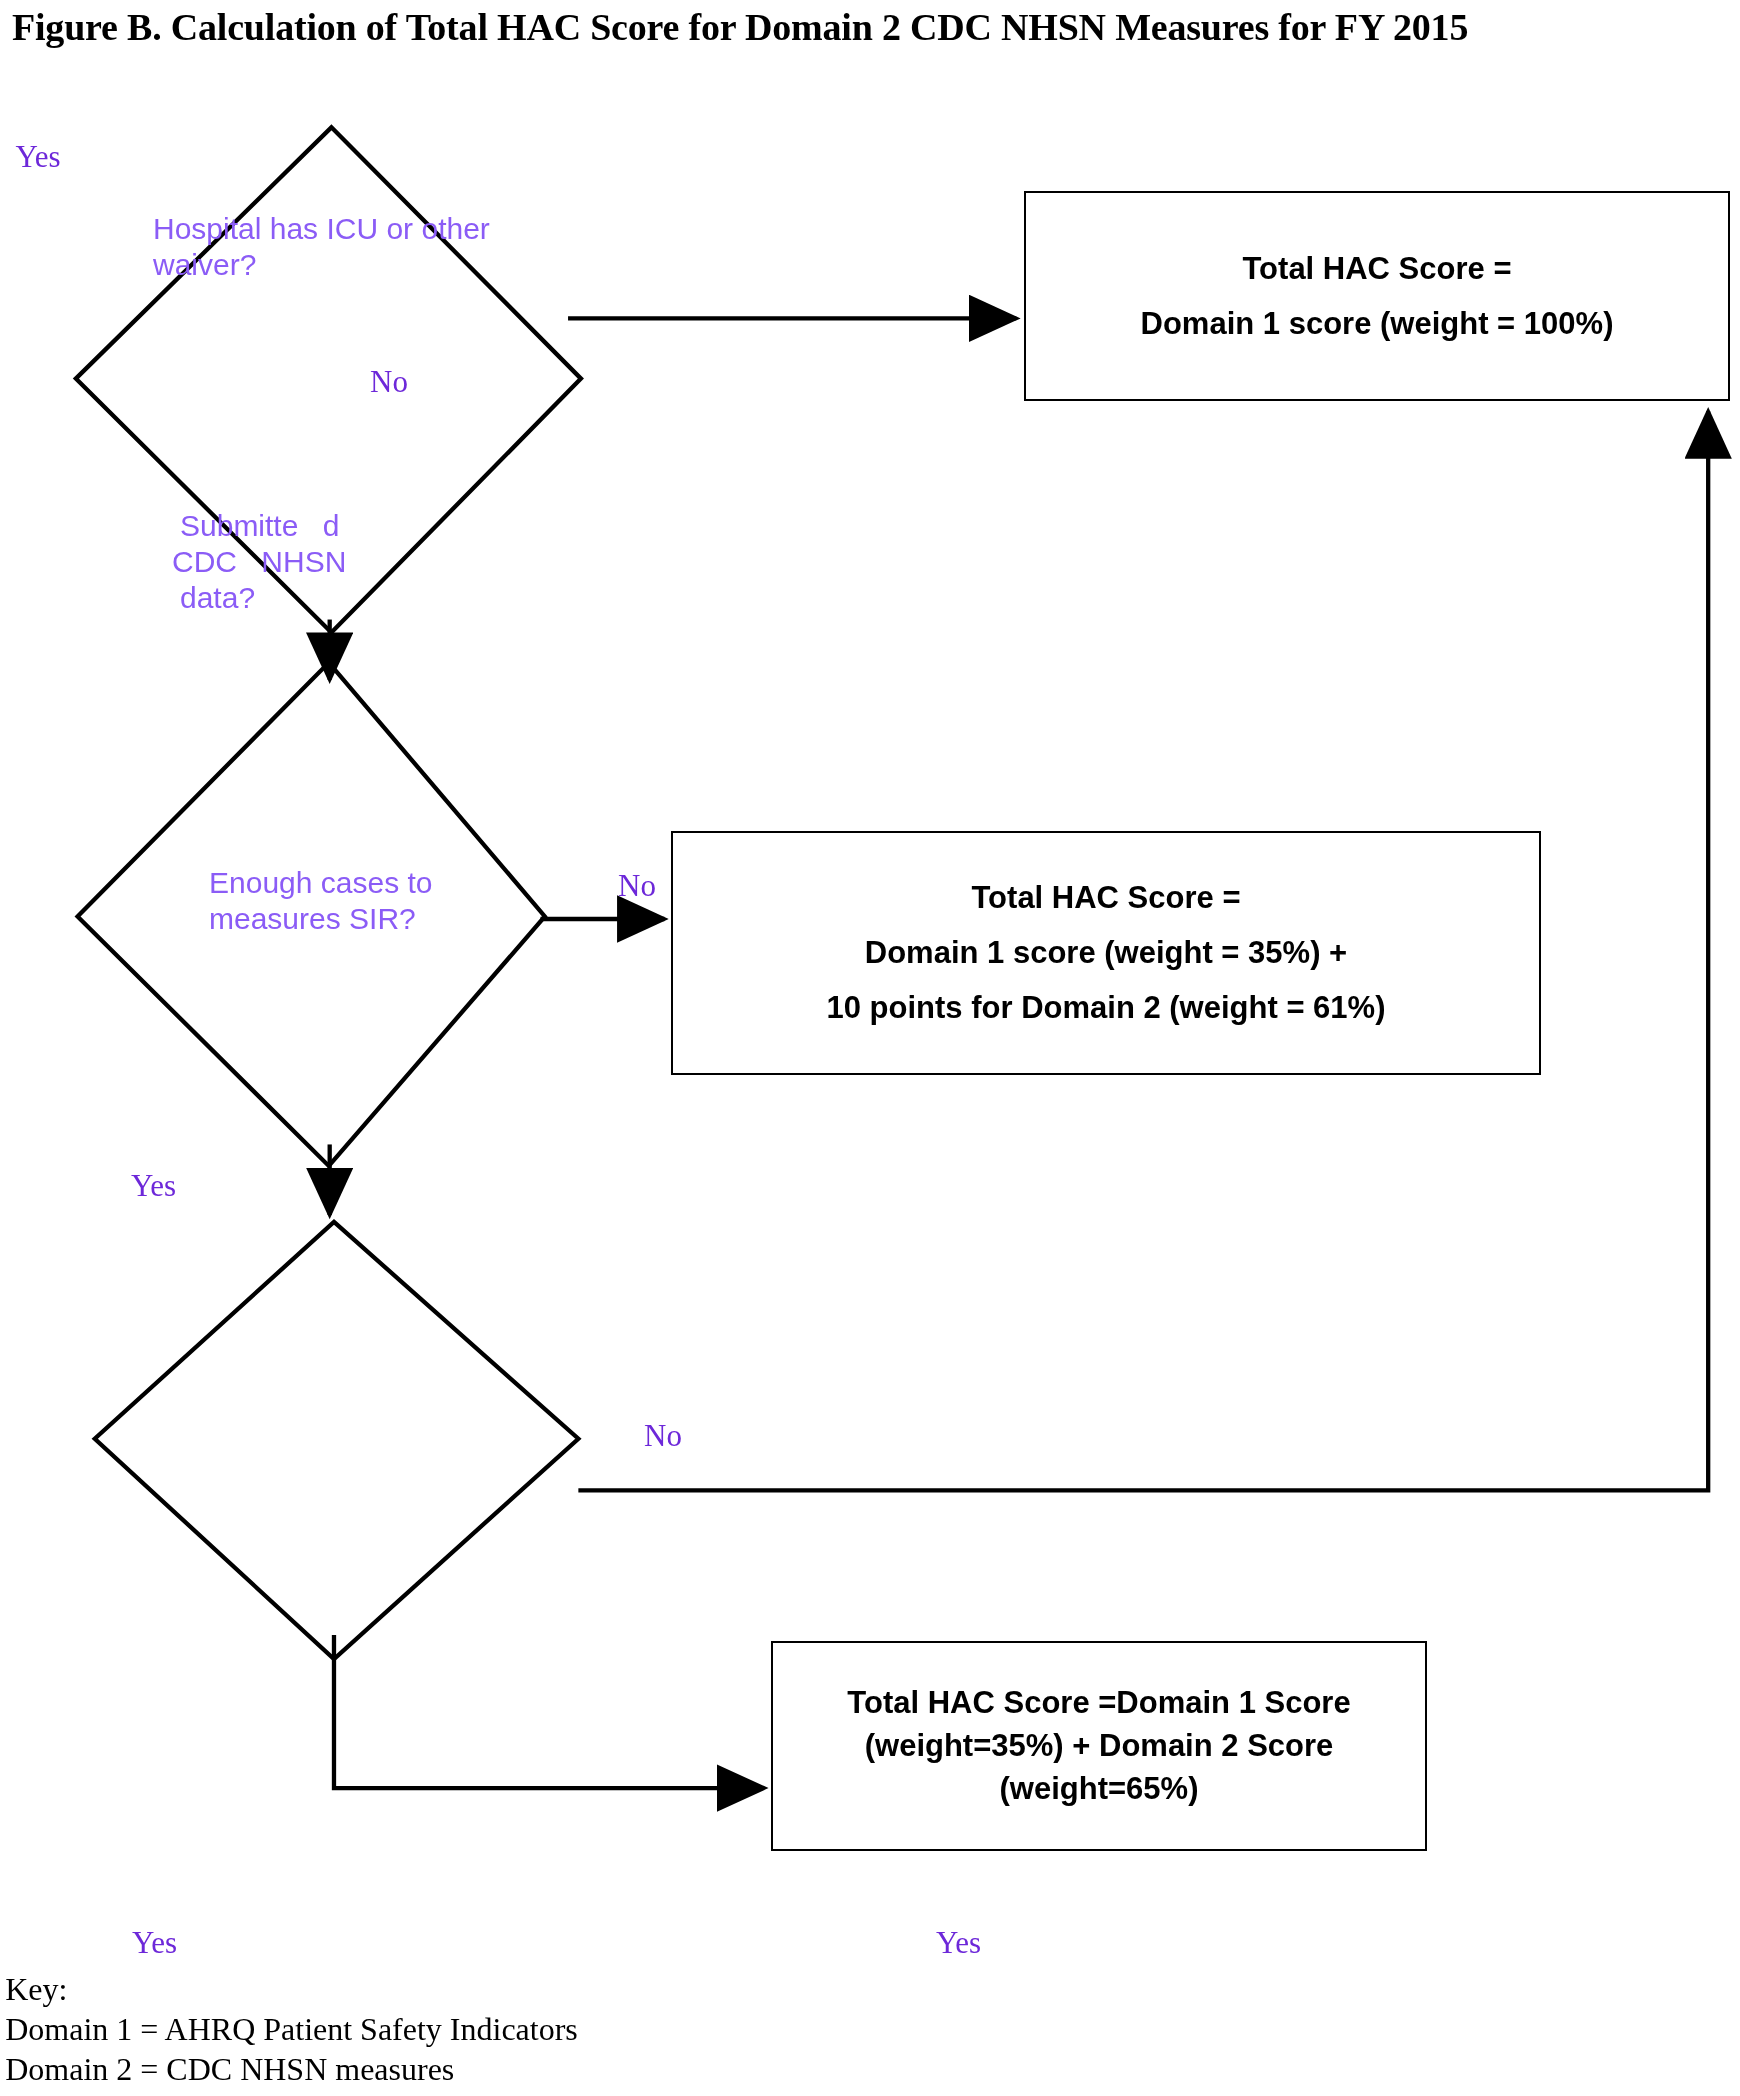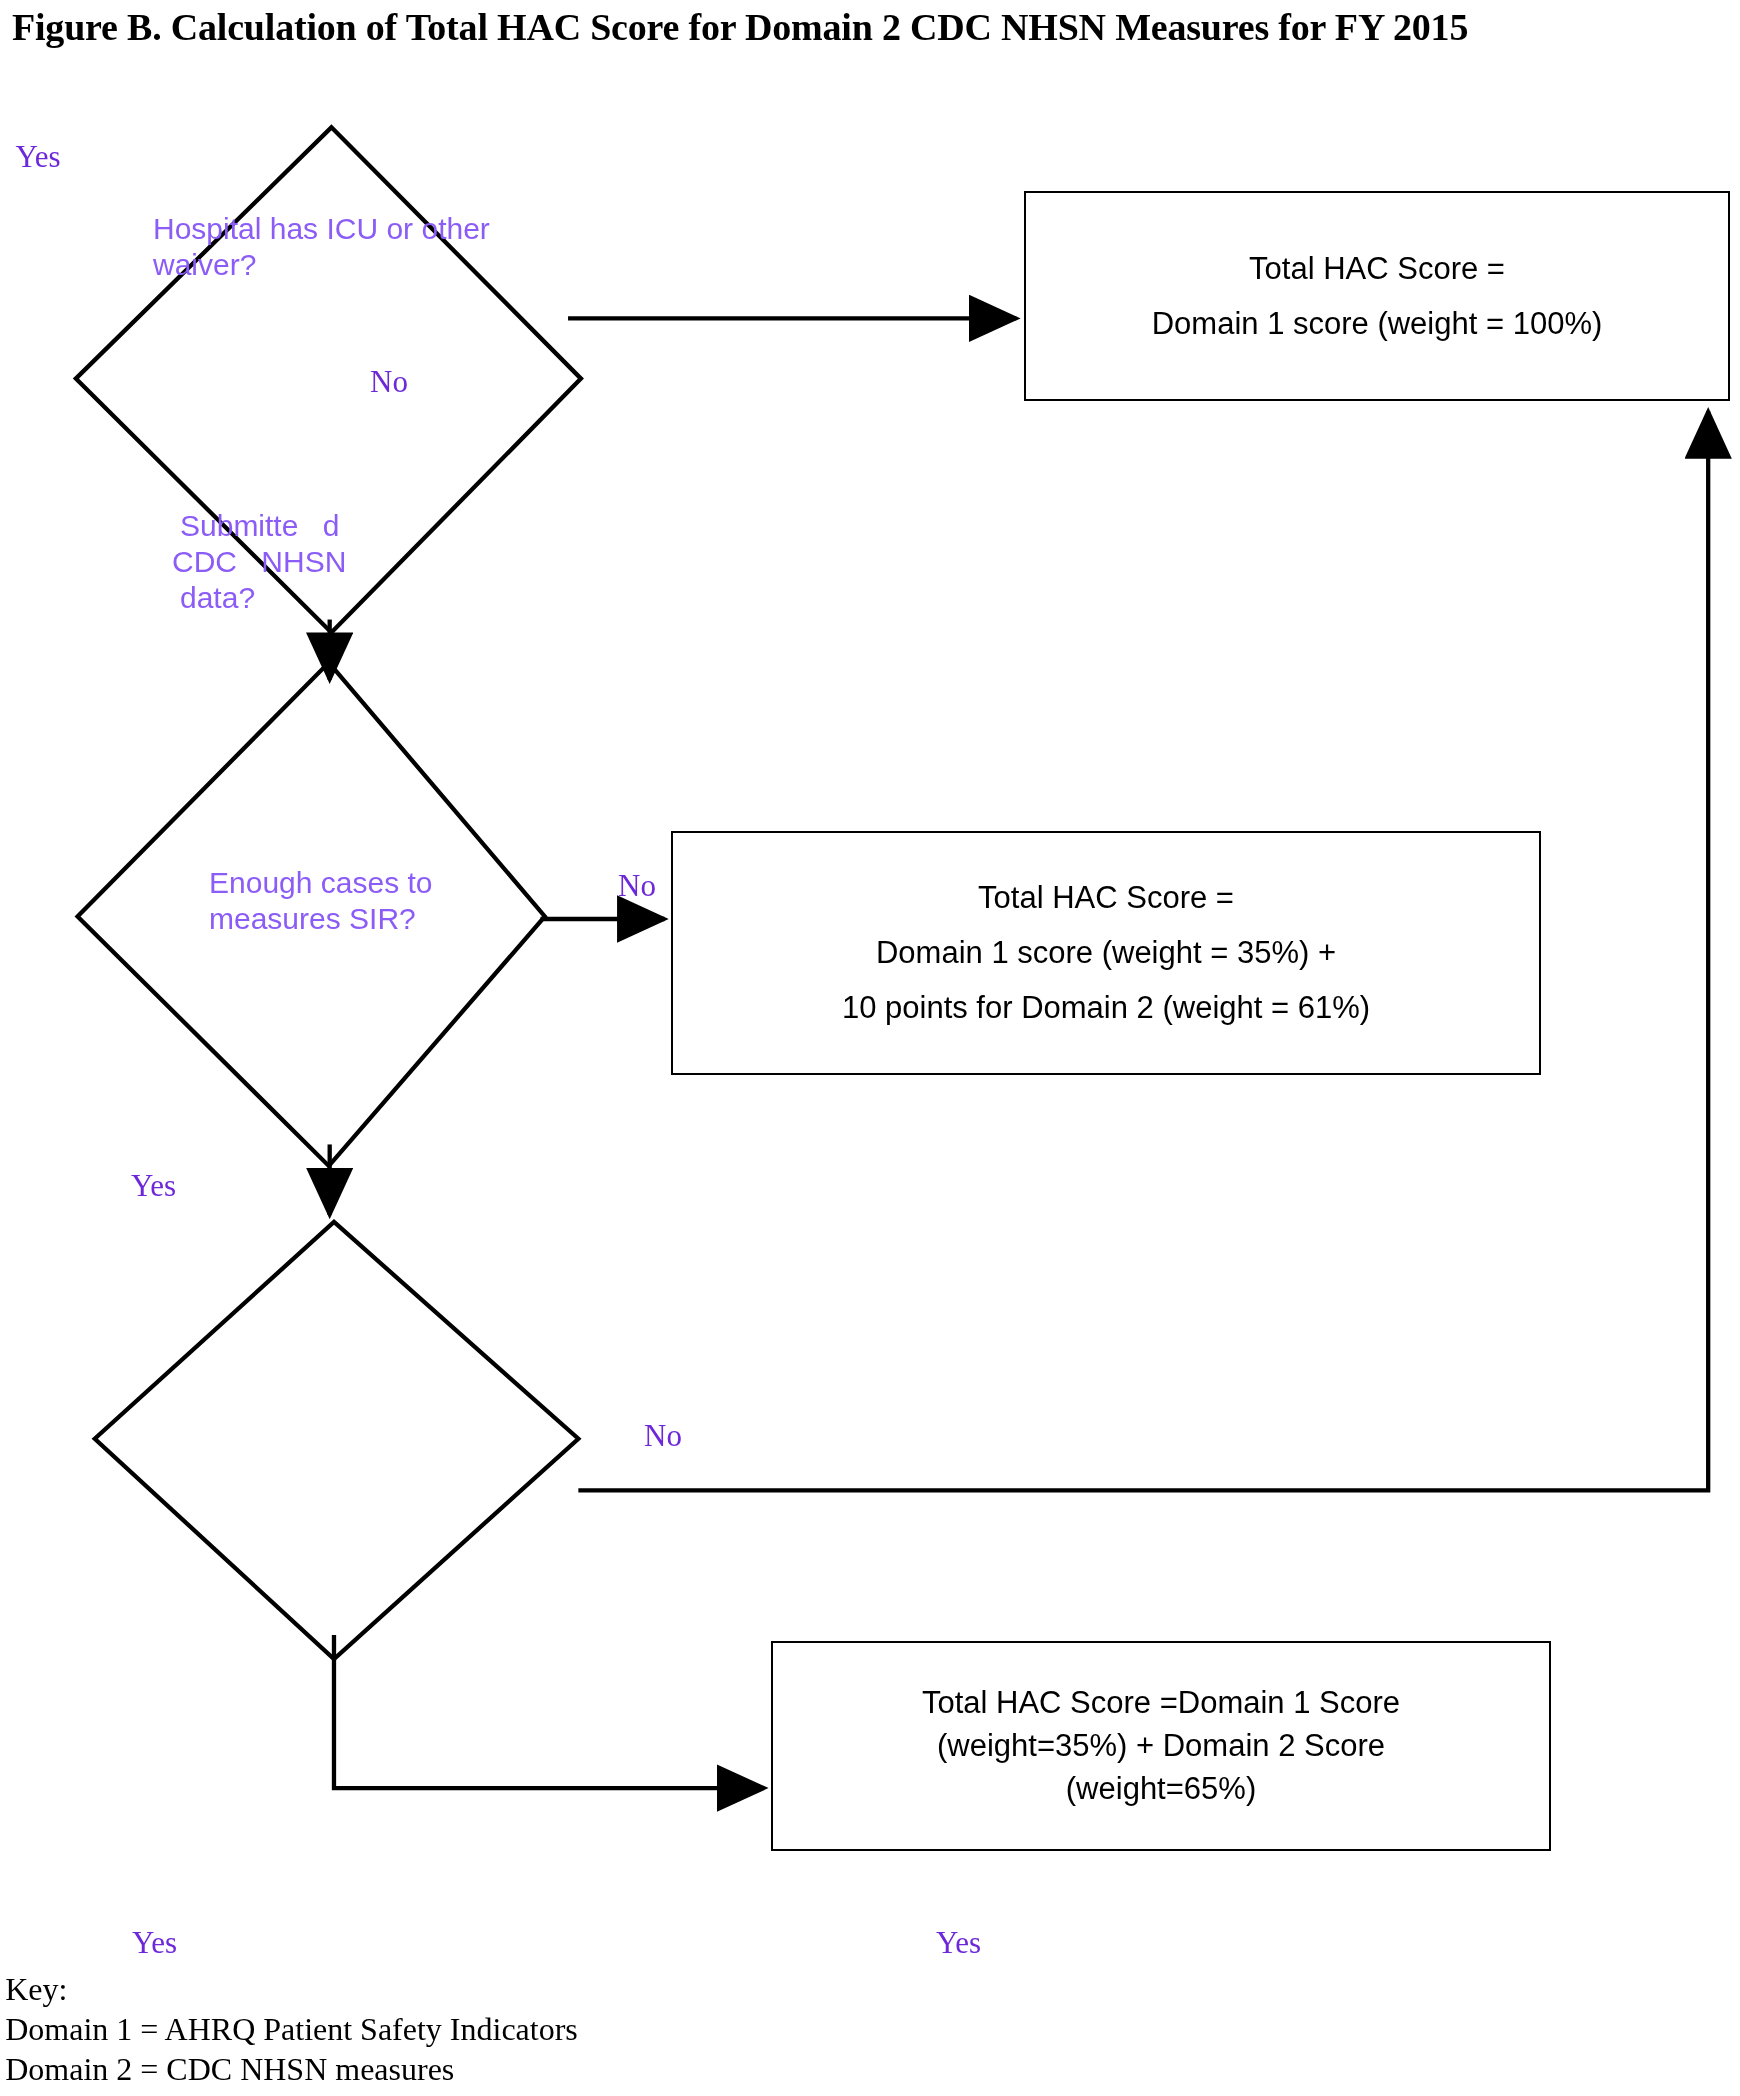--- a/index.html
+++ b/index.html
@@ -28,29 +28,29 @@
     border:2.6px solid #000;
     background:#fff;
     box-sizing:border-box;
     display:flex;
     flex-direction:column;
     align-items:center;
     justify-content:center;
     font-family:"Liberation Sans", sans-serif;
     color:#000;
   }
-  .procbox .line { display:block; text-align:right; white-space:nowrap; }
+  .procbox .line { display:block; text-align:right; white-space:nowrap;font-weight:bold; }
 
   #box-domain1-only { left:1024px; top:191px; width:706px; height:210px; font-size:31px; }
   #box-domain1-only .line { margin:9.5px 0; }
 
   #box-nodata { left:671px; top:831px; width:870px; height:244px; font-size:31px; }
   #box-nodata .line { margin:9.5px 0; }
 
-  #box-both { left:771px; top:1641px; width:780px; height:210px; font-size:31px; }
+  #box-both { left:771px; top:1641px; width:656px; height:210px; font-size:31px; }
   #box-both .line { margin:3.4px 0; }
 
   
   .dtext {
     position:absolute;
     font-family:"Liberation Sans", sans-serif;
     font-size:30px;
     color:#8b5cf6;
     line-height:1.20;
   }

